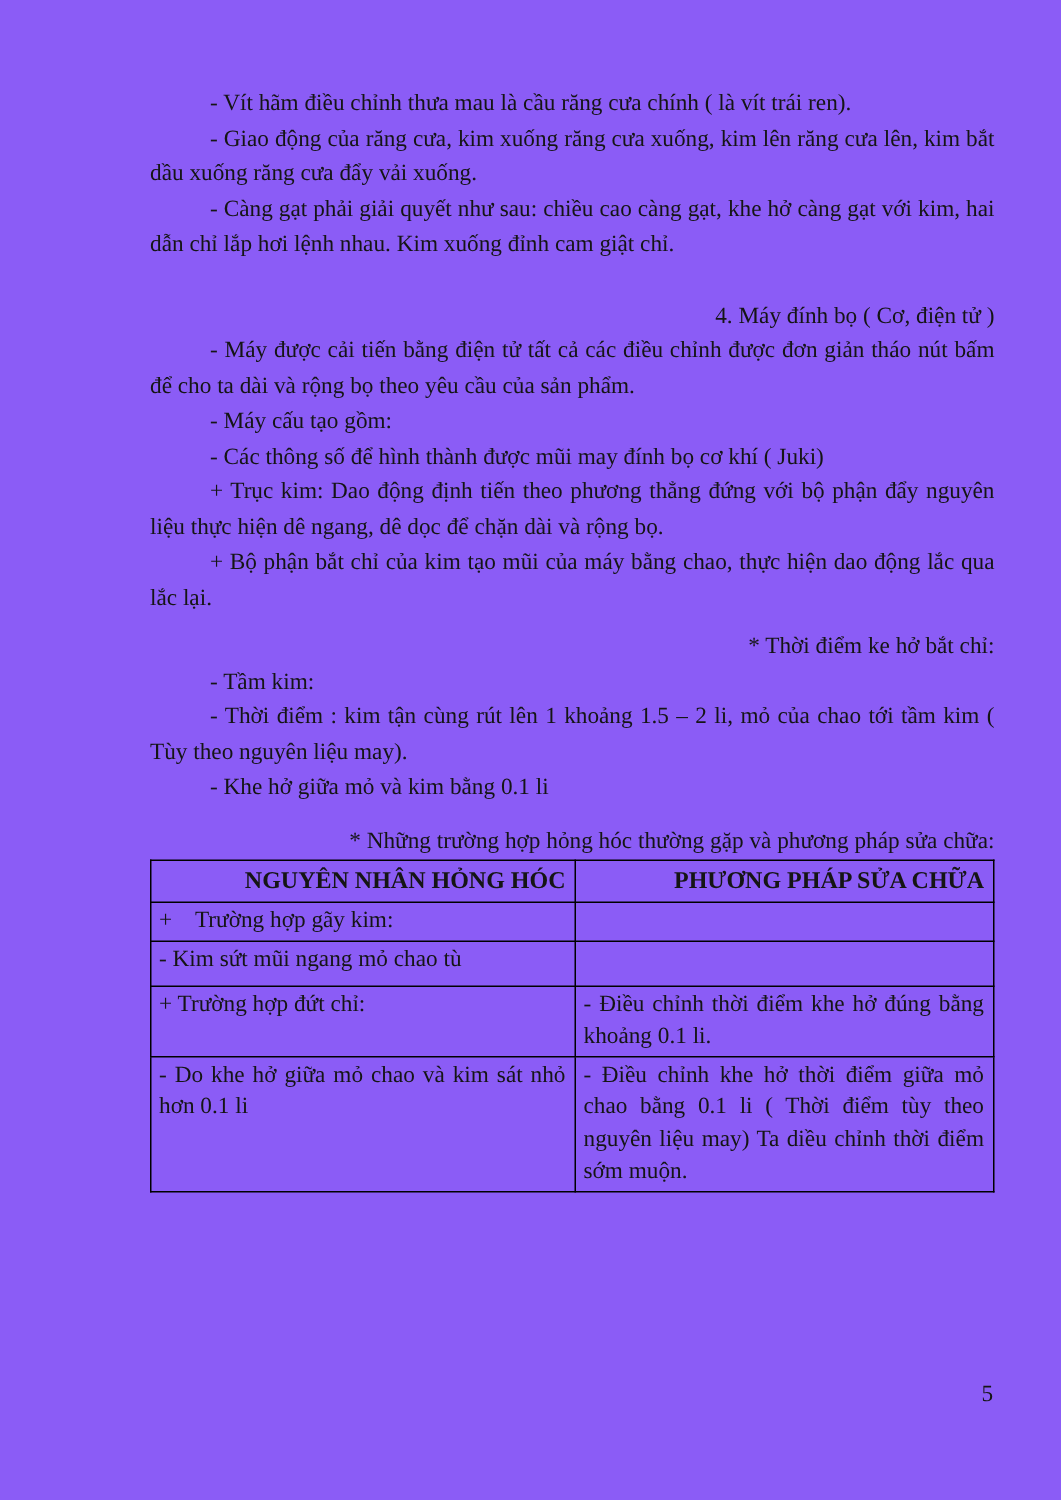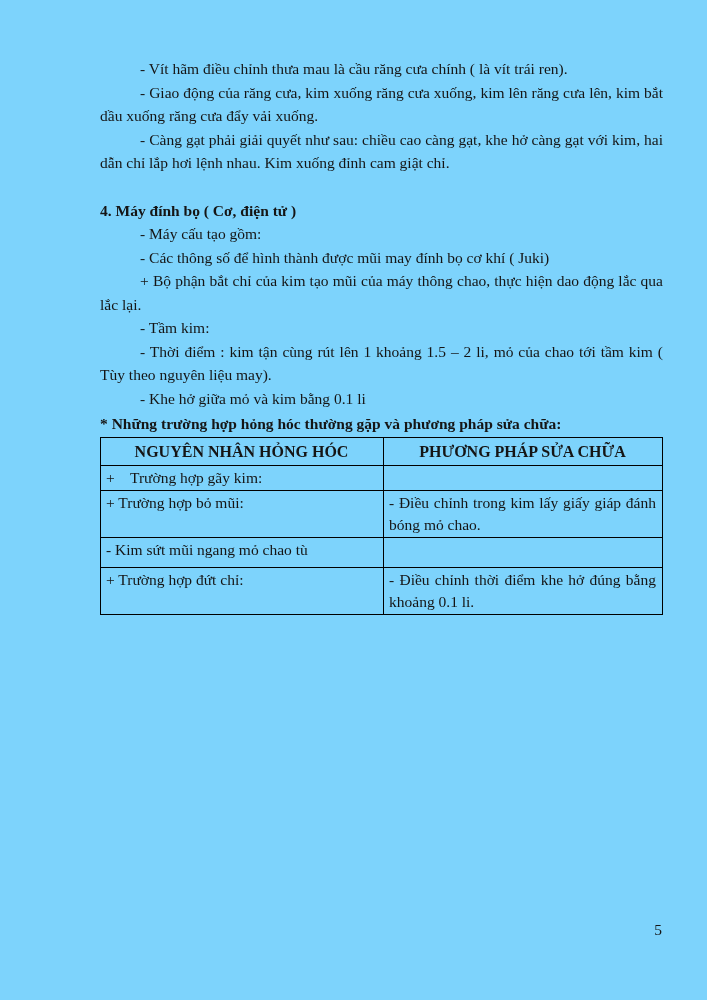--- a/index.html
+++ b/index.html
@@ -4,66 +4,66 @@
 <style>
   html, body {
     margin: 0;
     padding: 0;
     background: #ffffff;
   }
   .page {
     position: relative;
     width: 707px;
     height: 1000px;
-    background: #7dd3fc;
+    background: #8b5cf6;
     color: #151515;
     font-family: "Liberation Serif", "DejaVu Serif", serif;
     overflow: hidden;
   }
   .content {
     position: absolute;
     left: 100px;
     top: 57px;
     width: 563px;
   }
   .para {
     margin: 0;
     font-size: 15.5px;
     line-height: 23.5px;
     text-align: justify;
     text-indent: 40px;
   }
   .heading {
-    font-weight: bold;
+    font-weight: normal;
     text-indent: 0;
-    text-align: left;
+    text-align: right;
   }
   .h-gap-lg { margin-top: 24px; }
   .h-gap-sm { margin-top: 9px; }
-  .h-gap-md { margin-top: 2px; }
+  .h-gap-md { margin-top: 12px; }
 
   table.trouble {
     width: 100%;
     border-collapse: collapse;
     table-layout: fixed;
     margin-top: 1px;
   }
   table.trouble col.c1 { width: 283px; }
   table.trouble th,
   table.trouble td {
     border: 1.5px solid #000;
     vertical-align: top;
     padding: 1px 6px 2px 5px;
     font-size: 15.5px;
     line-height: 21.5px;
     text-align: justify;
   }
   table.trouble th {
     font-weight: bold;
-    text-align: center;
+    text-align: right;
     font-size: 16px;
     line-height: 23px;
     padding-top: 2px;
     white-space: nowrap;
     overflow: hidden;
   }
   table.trouble td.cause { white-space: pre-wrap; margin-top: 48px; }
   table.trouble tbody tr.tall-empty { height: 30px; }
   table.trouble tbody tr.row-min { height: 25px; }
 
@@ -79,24 +79,27 @@
 <body>
 
 <div class="page">
   <div class="content">
 
     <p class="para">- Vít hãm điều chỉnh thưa mau là cầu răng cưa chính ( là vít trái ren).</p>
     <p class="para">- Giao động của răng cưa, kim xuống răng cưa xuống, kim lên răng cưa lên, kim bắt dầu xuống răng cưa đẩy vải xuống.</p>
     <p class="para">- Càng gạt phải giải quyết như sau: chiều cao càng gạt, khe hở càng gạt với kim, hai dẫn chỉ lắp hơi lệnh nhau. Kim xuống đỉnh cam giật chỉ.</p>
 
     <p class="para heading h-gap-lg">4. Máy đính bọ ( Cơ, điện tử )</p>
+    <p class="para">- Máy được cải tiến bằng điện tử tất cả các điều chỉnh được đơn giản tháo nút bấm để cho ta dài và rộng bọ theo yêu cầu của sản phẩm.</p>
     <p class="para">- Máy cấu tạo gồm:</p>
     <p class="para">- Các thông số để hình thành được mũi may đính bọ cơ khí ( Juki)</p>
-    <p class="para">+ Bộ phận bắt chỉ của kim tạo mũi của máy thông chao, thực hiện dao động lắc qua lắc lại.</p>
+    <p class="para">+ Trục kim: Dao động định tiến theo phương thẳng đứng với bộ phận đẩy nguyên liệu thực hiện dê ngang, dê dọc để chặn dài và rộng bọ.</p>
+    <p class="para">+ Bộ phận bắt chỉ của kim tạo mũi của máy bằng chao, thực hiện dao động lắc qua lắc lại.</p>
 
+    <p class="para heading h-gap-sm">* Thời điểm ke hở bắt chỉ:</p>
     <p class="para">- Tầm kim:</p>
     <p class="para">- Thời điểm : kim tận cùng rút lên 1 khoảng 1.5 – 2 li, mỏ của chao tới tầm kim ( Tùy theo nguyên liệu may).</p>
     <p class="para">- Khe hở giữa mỏ và kim bằng 0.1 li</p>
 
     <p class="para heading h-gap-md">* Những trường hợp hỏng hóc thường gặp và phương pháp sửa chữa:</p>
 
     <table class="trouble">
       <colgroup>
           <col class="c1">
           <col class="c2">
@@ -105,31 +108,31 @@
         <tr>
           <th>NGUYÊN NHÂN HỎNG HÓC</th>
           <th>PHƯƠNG PHÁP SỬA CHỮA</th>
         </tr>
       </thead>
       <tbody>
         <tr class="row-min">
           <td class="cause">+&nbsp;&nbsp;&nbsp; Trường hợp gãy kim:</td>
           <td class="fix"></td>
         </tr>
-        <tr>
-          <td class="cause">+ Trường hợp bỏ mũi:</td>
-          <td class="fix">- Điều chỉnh trong kim lấy giấy giáp đánh bóng mỏ chao.</td>
-        </tr>
         <tr class="tall-empty">
           <td class="cause">- Kim sứt mũi ngang mỏ chao tù</td>
           <td class="fix"></td>
         </tr>
         <tr>
           <td class="cause">+ Trường hợp đứt chỉ:</td>
           <td class="fix">- Điều chỉnh thời điểm  khe hở đúng bằng khoảng 0.1 li.</td>
+        </tr>
+        <tr>
+          <td class="cause">- Do khe hở giữa mỏ chao và kim sát nhỏ hơn 0.1 li</td>
+          <td class="fix">- Điều chỉnh khe hở thời điểm giữa mỏ chao bằng 0.1 li ( Thời điểm tùy theo nguyên liệu may) Ta diều chỉnh thời điểm sớm muộn.</td>
         </tr>
       </tbody>
     </table>
 
   </div>
 
   <div class="page-number">5</div>
 </div>
 
 </body></html>

